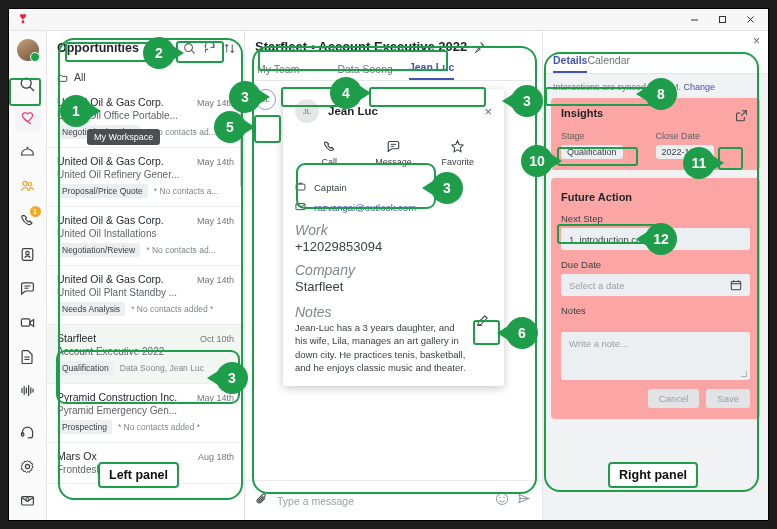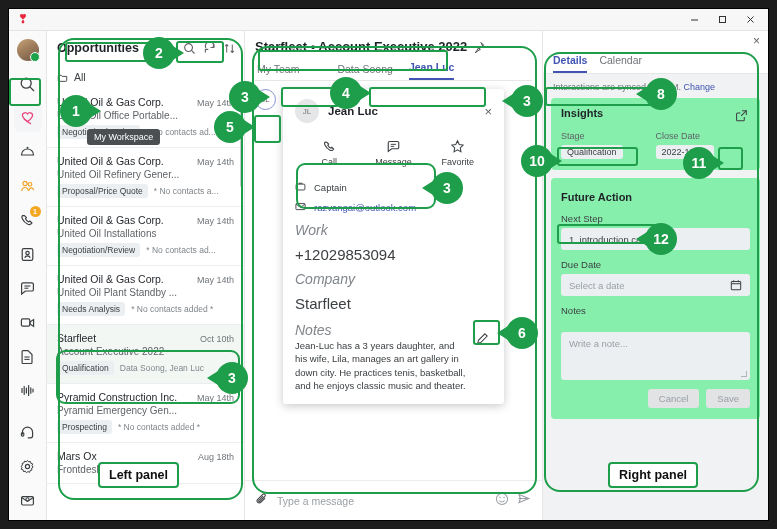--- a/index.html
+++ b/index.html
@@ -114,39 +114,39 @@
   .pu-actions { display:flex; justify-content:space-around; margin-top:10px; padding:6px 2px 4px 2px; }
   .pu-act { display:flex; flex-direction:column; align-items:center; gap:3px;
     font-size:9px; color:#3c4043; width:52px; }
   .pu-act svg { display:block; }
   .pu-rows { margin-top:10px; }
   .pu-row { display:flex; align-items:center; gap:8px; margin-bottom:7px; font-size:9.5px;
     color:#3c4043; }
   .pu-row .lnk { color:#4154b3; }
   .pu-fld { margin-top:8px; }
   .pu-lbl { font-size:14px; color:#80868b;font-style:italic; }
-  .pu-val { font-size:15px; color:#3c4043; margin-top:8px; }
+  .pu-val { font-size:13px; color:#3c4043; margin-top:1px; }
   .pu-notes { margin-top:10px; position:relative; }
   .pu-notes-txt { font-size:9.5px; color:#3c4043; line-height:1.4; margin-top:1px;
     padding-right:26px; }
   .pu-edit { position:absolute; right:0px; top:6px; width:20px; height:20px;
     display:flex; align-items:center; justify-content:center; color:#3c4043; }
 
   
   .rightpanel { width:225px; background:#f1f2f4; display:flex; flex-direction:column;
     position:relative; }
   .rp-topclose { height:20px; display:flex; justify-content:flex-end; align-items:center;
     padding-right:8px; color:#5f6368; font-size:12px; background:#fff;}
-  .rp-tabs { display:flex; gap:12px; padding:0 10px; background:#fff;
+  .rp-tabs { display:flex; gap:0; padding:0 10px; background:#fff;
     border-bottom:1px solid #e6e6e6; }
   .rp-tab { font-size:10.5px; color:#70757a; padding:3px 0 5px 0; }
   .rp-tab.active { color:#4154b3; font-weight:bold; border-bottom:2px solid #4154b3; }
   .rp-sync { font-size:9px; color:#70757a; padding:8px 10px 6px 10px; }
   .rp-sync .lnk { color:#4154b3; }
-  .card { background:#86efac; margin:0 8px 8px 8px; border-radius:4px; padding:9px 10px 11px 10px; }
+  .card { background:#fca5a5; margin:0 8px 8px 8px; border-radius:4px; padding:9px 10px 11px 10px; }
   .card-title { font-size:11px; font-weight:bold; color:#1f2328; }
   .card-head { display:flex; align-items:flex-start; }
   .ext-btn { margin-left:auto; width:17px; height:17px; display:flex; align-items:center;
     justify-content:center; color:#3c4043; }
   .ins-grid { display:flex; margin-top:7px; }
   .ins-col { flex:1 1 50%; }
   .ins-lbl { font-size:9px; color:#5f6368; }
   .ins-val { display:inline-block; margin-top:4px; background:#eceff1; border-radius:3px;
     padding:2px 6px; font-size:9px; color:#3c4043; }
   .fa-lbl { font-size:9.5px; color:#3c4043; margin-top:9px; }

